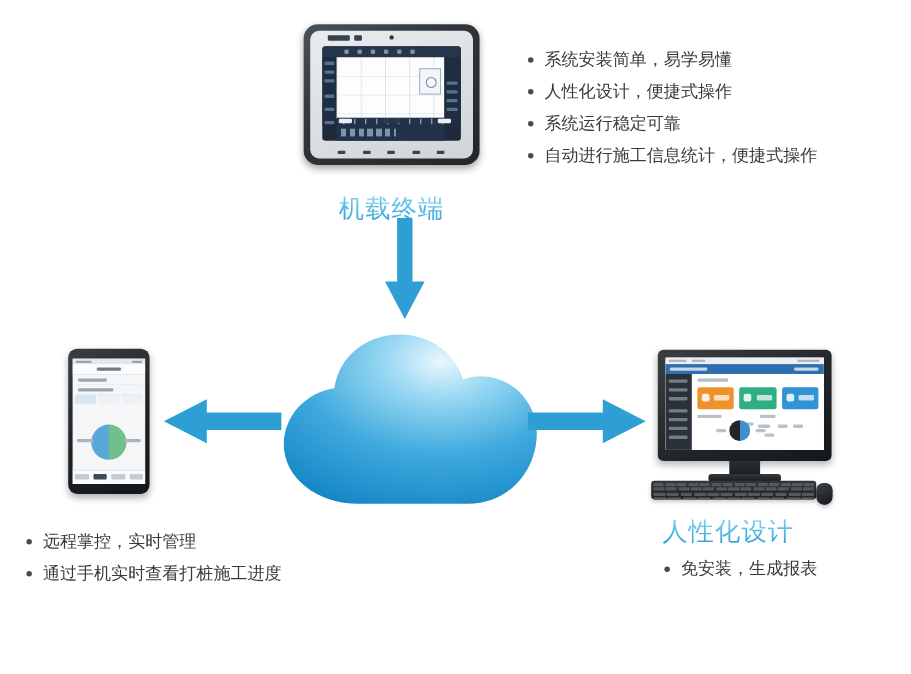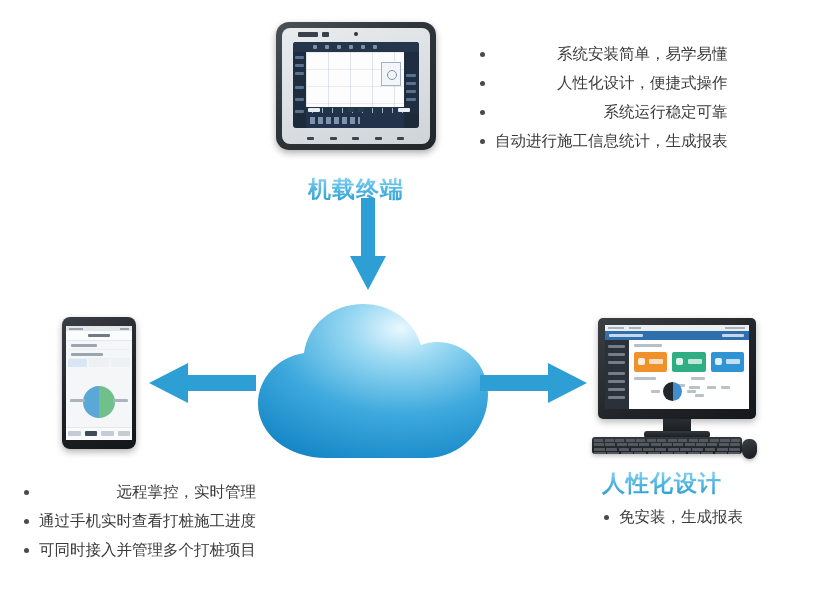--- a/index.html
+++ b/index.html
@@ -4,26 +4,26 @@
 <style>
   html,body{margin:0;padding:0;}
   body{
     width:828px;height:613px;background:#ffffff;overflow:hidden;position:relative;
     font-family:"DejaVu Sans","Liberation Sans",sans-serif;
   }
   .stage{position:absolute;inset:0;}
 
   
   .node-title{
-    font-size:23px;font-weight:bold;letter-spacing:1px;white-space:nowrap;
+    font-size:23px;font-weight:normal;letter-spacing:1px;white-space:nowrap;
     background:linear-gradient(180deg,#8fd3ef 0%,#56b9e4 45%,#2e9fd4 100%);
     -webkit-background-clip:text;background-clip:text;color:transparent;
     -webkit-text-fill-color:transparent;
   }
-  .bullets{list-style:none;margin:0;padding:0;text-align:right;}
+  .bullets{list-style:none;margin:0;padding:0;}
   .bullets li{
     position:relative;padding-left:17px;color:#3a3a3a;font-size:15.5px;
     line-height:29px;white-space:nowrap;
   }
   .bullets li:before{
     content:"";position:absolute;left:2px;top:12px;width:5px;height:5px;
     border-radius:50%;background:#4a4a4a;
   }
 
   
@@ -222,21 +222,21 @@
     </div>
     <div class="tablet-label">
       <span class="node-title">机载终端</span>
     </div>
   </div>
 
   <ul class="bullets tl-bullets">
     <li>系统安装简单，易学易懂</li>
     <li>人性化设计，便捷式操作</li>
     <li>系统运行稳定可靠</li>
-    <li>自动进行施工信息统计，生成报表</li>
+    <li>自动进行施工信息统计，便捷式操作</li>
   </ul>
 
   <svg class="arrow-down" viewBox="0 0 38 92">
     <path d="M12 0 H26 V58 H37 L19 92 L1 58 H12 Z" fill="#2e9fd4"></path>
   </svg>
 
   <div class="cloud-wrap">
     <svg viewBox="0 0 250 168" width="250" height="168">
       <defs>
         <radialGradient id="cg" cx="62%" cy="16%" r="96%">
@@ -297,21 +297,20 @@
           <i></i>
           <i></i>
         </div>
       </div>
     </div>
   </div>
 
   <ul class="bullets phone-bullets">
     <li>远程掌控，实时管理</li>
     <li>通过手机实时查看打桩施工进度</li>
-    <li>可同时接入并管理多个打桩项目</li>
   </ul>
 
   <div class="mon-wrap">
     <div class="mon-frame">
       <div class="mon-screen">
         <div class="mon-topbar">
           <i style="left:3px;width:16px"></i>
             <i style="left:24px;width:12px"></i>
             <i style="right:4px;width:20px"></i>
         </div>

